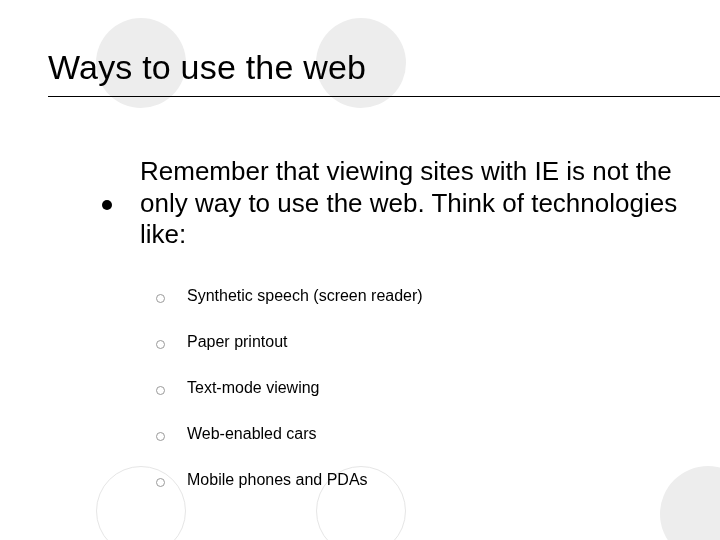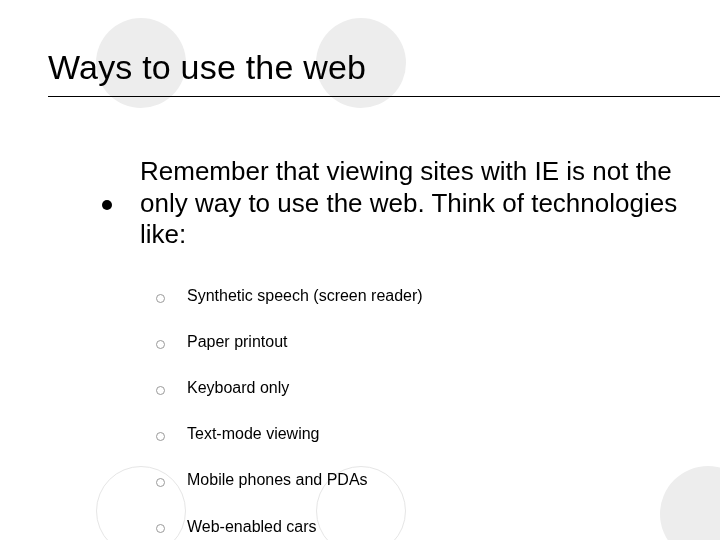--- a/index.html
+++ b/index.html
@@ -43,28 +43,24 @@
     <div class="sub">
         <span class="bul2"></span>
         <span>Synthetic speech (screen reader)</span>
       </div>
     <div class="sub">
         <span class="bul2"></span>
         <span>Paper printout</span>
       </div>
     <div class="sub">
         <span class="bul2"></span>
-        <span>Keyboard only</span>
+        <span>Text-mode viewing</span>
       </div>
     <div class="sub">
         <span class="bul2"></span>
-        <span>Text-mode viewing</span>
+        <span>Web-enabled cars</span>
       </div>
     <div class="sub">
         <span class="bul2"></span>
         <span>Mobile phones and PDAs</span>
       </div>
-    <div class="sub">
-        <span class="bul2"></span>
-        <span>Web-enabled cars</span>
-      </div>
   </div>
 </div>
 
 </body></html>

